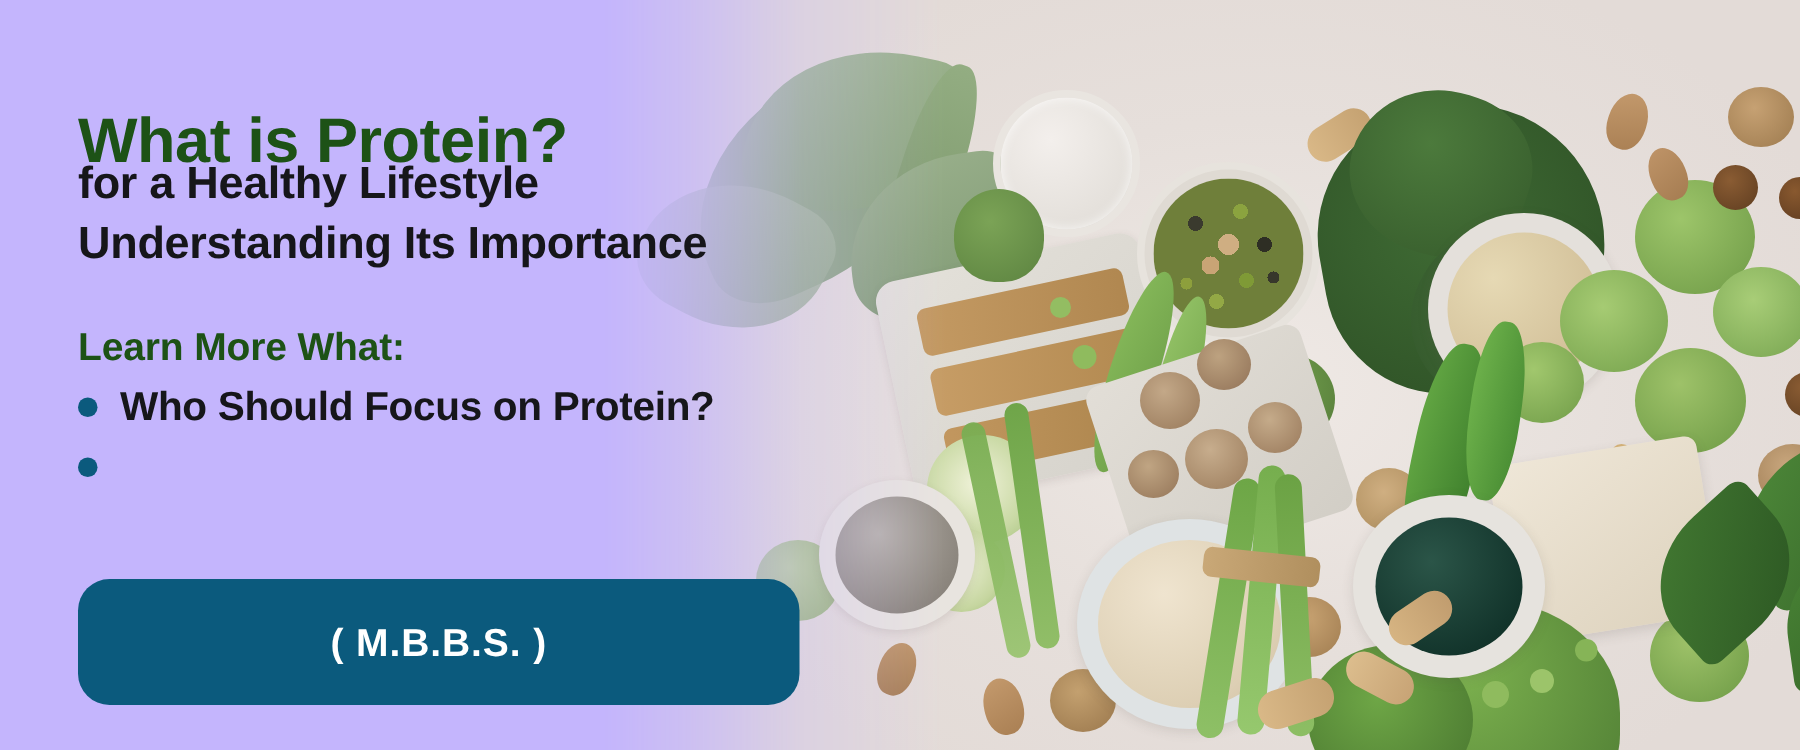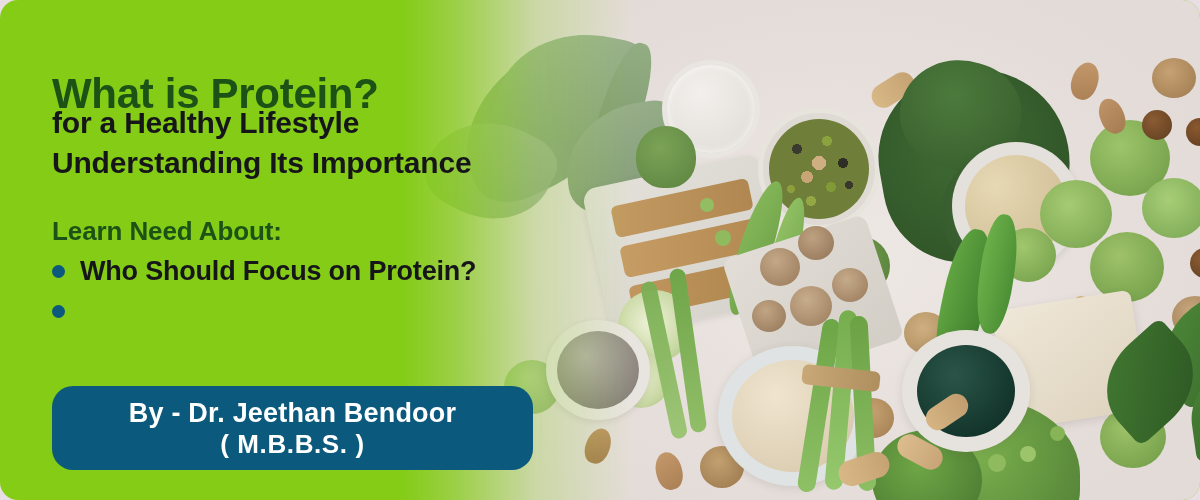--- a/index.html
+++ b/index.html
@@ -3,21 +3,21 @@
 <meta charset="utf-8">
 <style>
   html,body{margin:0;padding:0;}
   body{
     width:1200px;height:500px;overflow:hidden;
     font-family:"Liberation Sans",sans-serif;
     background:#e8dee3;
   }
   .banner{
     position:relative;width:1200px;height:500px;
-    background:#84cc16;overflow:hidden;border-radius:18px;
+    background:#c4b5fd;overflow:hidden;
   }
 
   
   .photo{
     position:absolute;left:400px;top:0;width:800px;height:500px;
     background:#e9e2df;
     -webkit-mask-image:linear-gradient(to right,rgba(0,0,0,0) 0px,rgba(0,0,0,.25) 55px,rgba(0,0,0,.75) 135px,rgba(0,0,0,1) 230px);
     mask-image:linear-gradient(to right,rgba(0,0,0,0) 0px,rgba(0,0,0,.25) 55px,rgba(0,0,0,.75) 135px,rgba(0,0,0,1) 230px);
   }
   .photo .bg{position:absolute;inset:0;
@@ -216,30 +216,29 @@
     <div class="food" style="left:650px;top:426px;width:15px;height:15px;background:#86b457;"></div>
   </div>
 
   <h1 class="title">What is Protein?</h1>
 
   <div class="subtitle">
     <div>for a Healthy Lifestyle</div>
     <div>Understanding Its Importance</div>
   </div>
 
-  <div class="learn">Learn Need About:</div>
+  <div class="learn">Learn More What:</div>
 
   <div class="bullets">
     <div class="bullet">
       <span class="dot"></span>
       <span class="btxt">Who Should Focus on Protein?</span>
     </div>
     <div class="bullet">
       <span class="dot"></span>
     </div>
   </div>
 
   <div class="badge">
-    <div class="l1">By - Dr. Jeethan Bendoor</div>
     <div class="l2">( M.B.B.S. )</div>
   </div>
 
 </div>
 
 </body></html>

